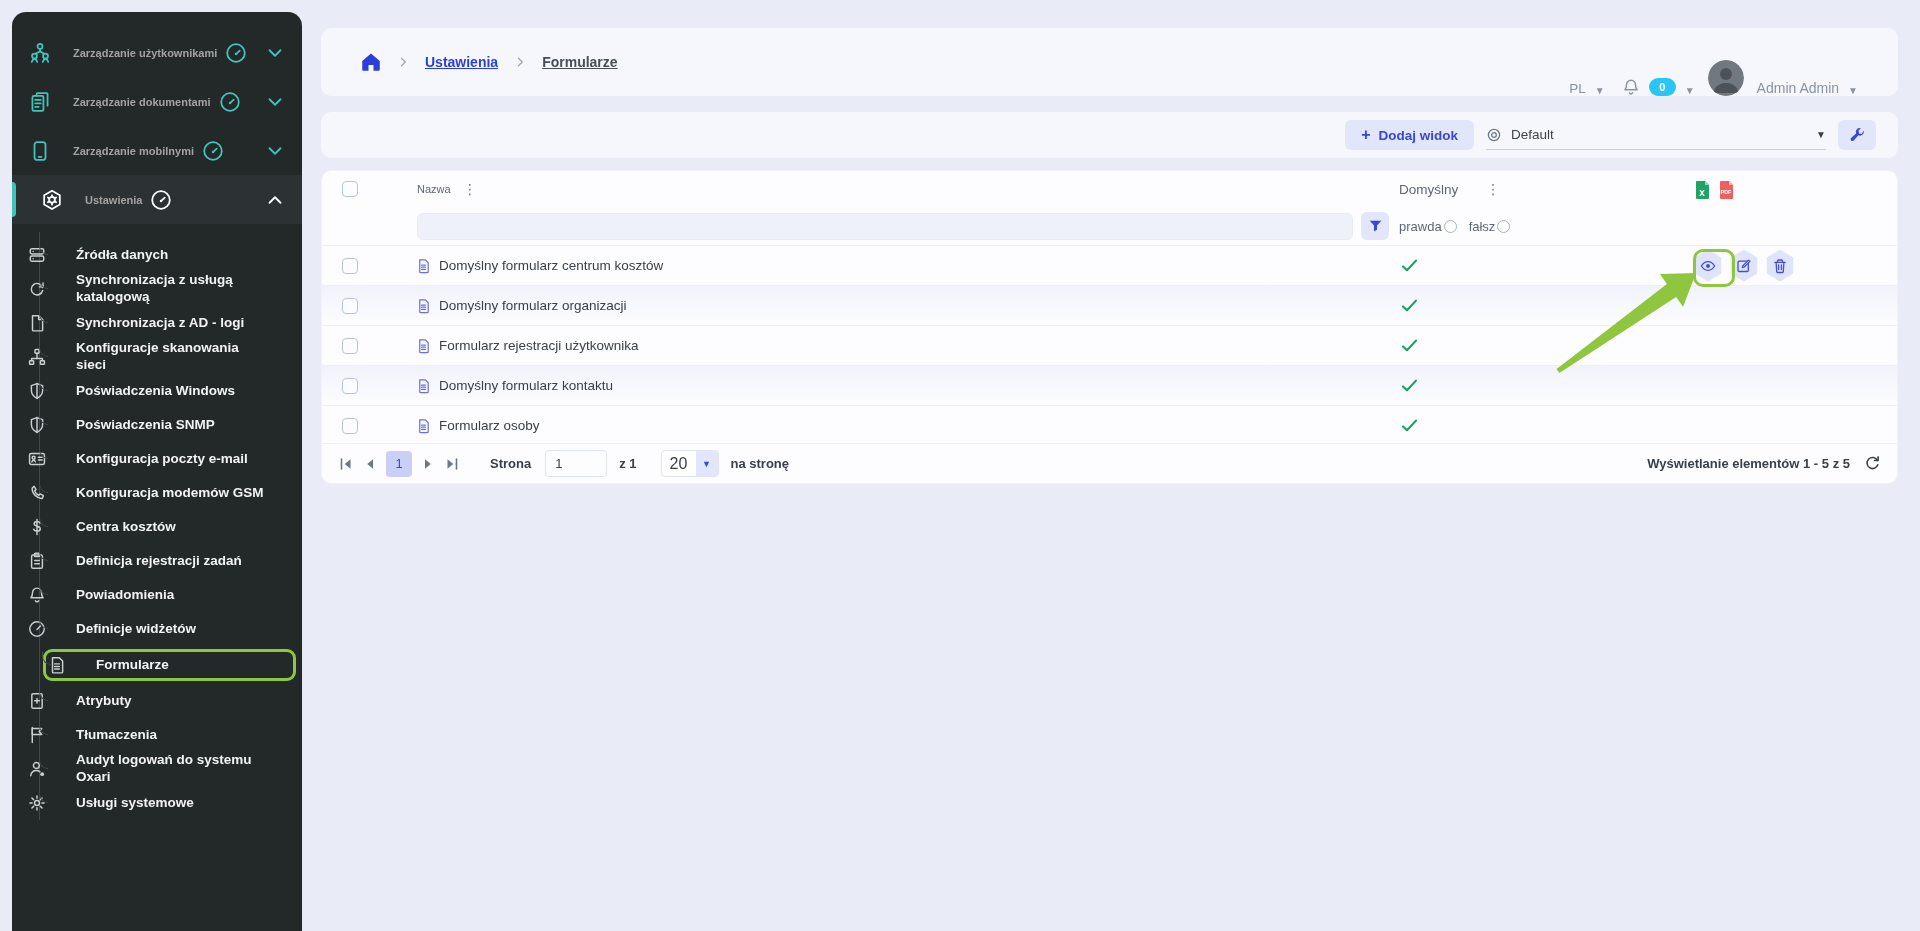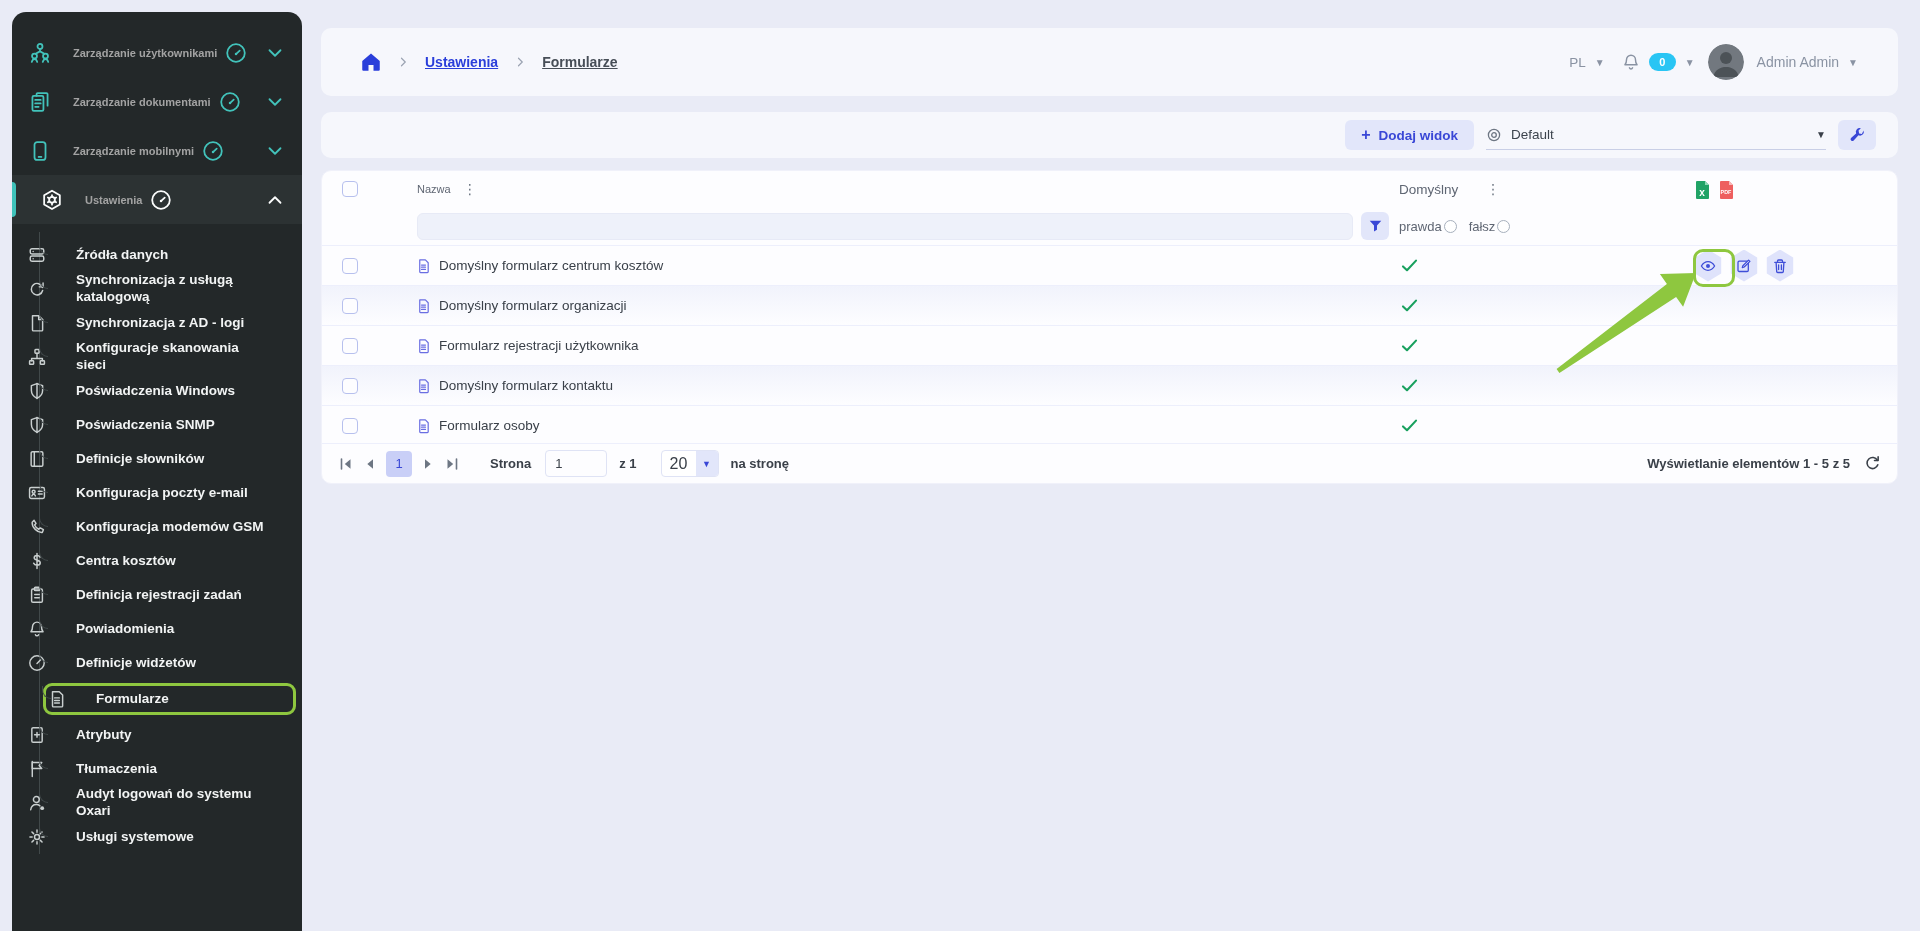--- a/index.html
+++ b/index.html
@@ -39,21 +39,21 @@
   .main { position:absolute; left:321px; right:22px; top:0; bottom:0; }
   .card { position:absolute; left:0; right:0; background:#f6f7fc; border-radius:10px; }
 
   
   .bc-card { top:28px; height:68px; }
   .crumbs { position:absolute; left:40px; top:0; bottom:0; display:flex; align-items:center; gap:16px; }
   .crumb-sep { width:12px; height:12px; color:#9aa2b1; }
   .crumb-link { font-size:14px; font-weight:700; text-decoration:underline; cursor:pointer; }
   .crumb-link.blue { color:#2a3eda; }
   .crumb-link.dark { color:#474e57; }
-  .hd-right { position:absolute; right:40px; top:0; bottom:0; display:flex; align-items:center; gap:9px;
+  .hd-right { position:absolute; right:40px; top:0; bottom:0; display:flex; align-items:flex-end; gap:9px;
     color:#8a93a3; font-size:13.5px; }
   .caret { font-size:10px; color:#8a93a3; }
   .badge { min-width:27px; height:18px; padding:0 8px; background:#29c5f4; color:#fff; font-size:11px;
     font-weight:700; border-radius:9px; display:flex; align-items:center; justify-content:center; }
   .avatar { width:36px; height:36px; border-radius:50%; overflow:hidden; margin-left:4px; }
   .bell { width:18px; height:18px; color:#8a93a3; }
   .uname { font-size:14px; margin-left:4px; }
 
   
   .tb-card { top:112px; height:46px; }
@@ -284,30 +284,20 @@
         </div>
         <div class="side-item sub">
           <span class="branch"></span>
           <span class="ic">
             <svg viewBox="0 0 16 16" fill="none" stroke="currentColor" stroke-width="1.3" stroke-linecap="round" stroke-linejoin="round">
               <path d="M8 1.4l5 1.8v4.2c0 3.3-2 5.7-5 7.2-3-1.5-5-3.9-5-7.2V3.2z"></path>
               <path d="M8 1.4v13.2"></path>
             </svg>
           </span>
           <span class="slabel">Poświadczenia SNMP</span>
-        </div>
-        <div class="side-item sub">
-          <span class="branch"></span>
-          <span class="ic">
-            <svg viewBox="0 0 16 16" fill="none" stroke="currentColor" stroke-width="1.3" stroke-linecap="round" stroke-linejoin="round">
-              <rect x="2.8" y="1.5" width="10.4" height="13" rx="1.2"></rect>
-              <path d="M5.6 1.5v13"></path>
-            </svg>
-          </span>
-          <span class="slabel">Definicje słowników</span>
         </div>
         <div class="side-item sub">
           <span class="branch"></span>
           <span class="ic">
             <svg viewBox="0 0 16 16" fill="none" stroke="currentColor" stroke-width="1.3" stroke-linecap="round" stroke-linejoin="round">
               <rect x="1.4" y="3.2" width="13.2" height="9.6" rx="1.4"></rect>
               <circle cx="5" cy="6.9" r="1.3"></circle>
               <path d="M3.4 10.6c.4-1 .9-1.5 1.6-1.5s1.2.5 1.6 1.5M9.2 6.4h3.4M9.2 8.9h3.4"></path>
             </svg>
           </span>

